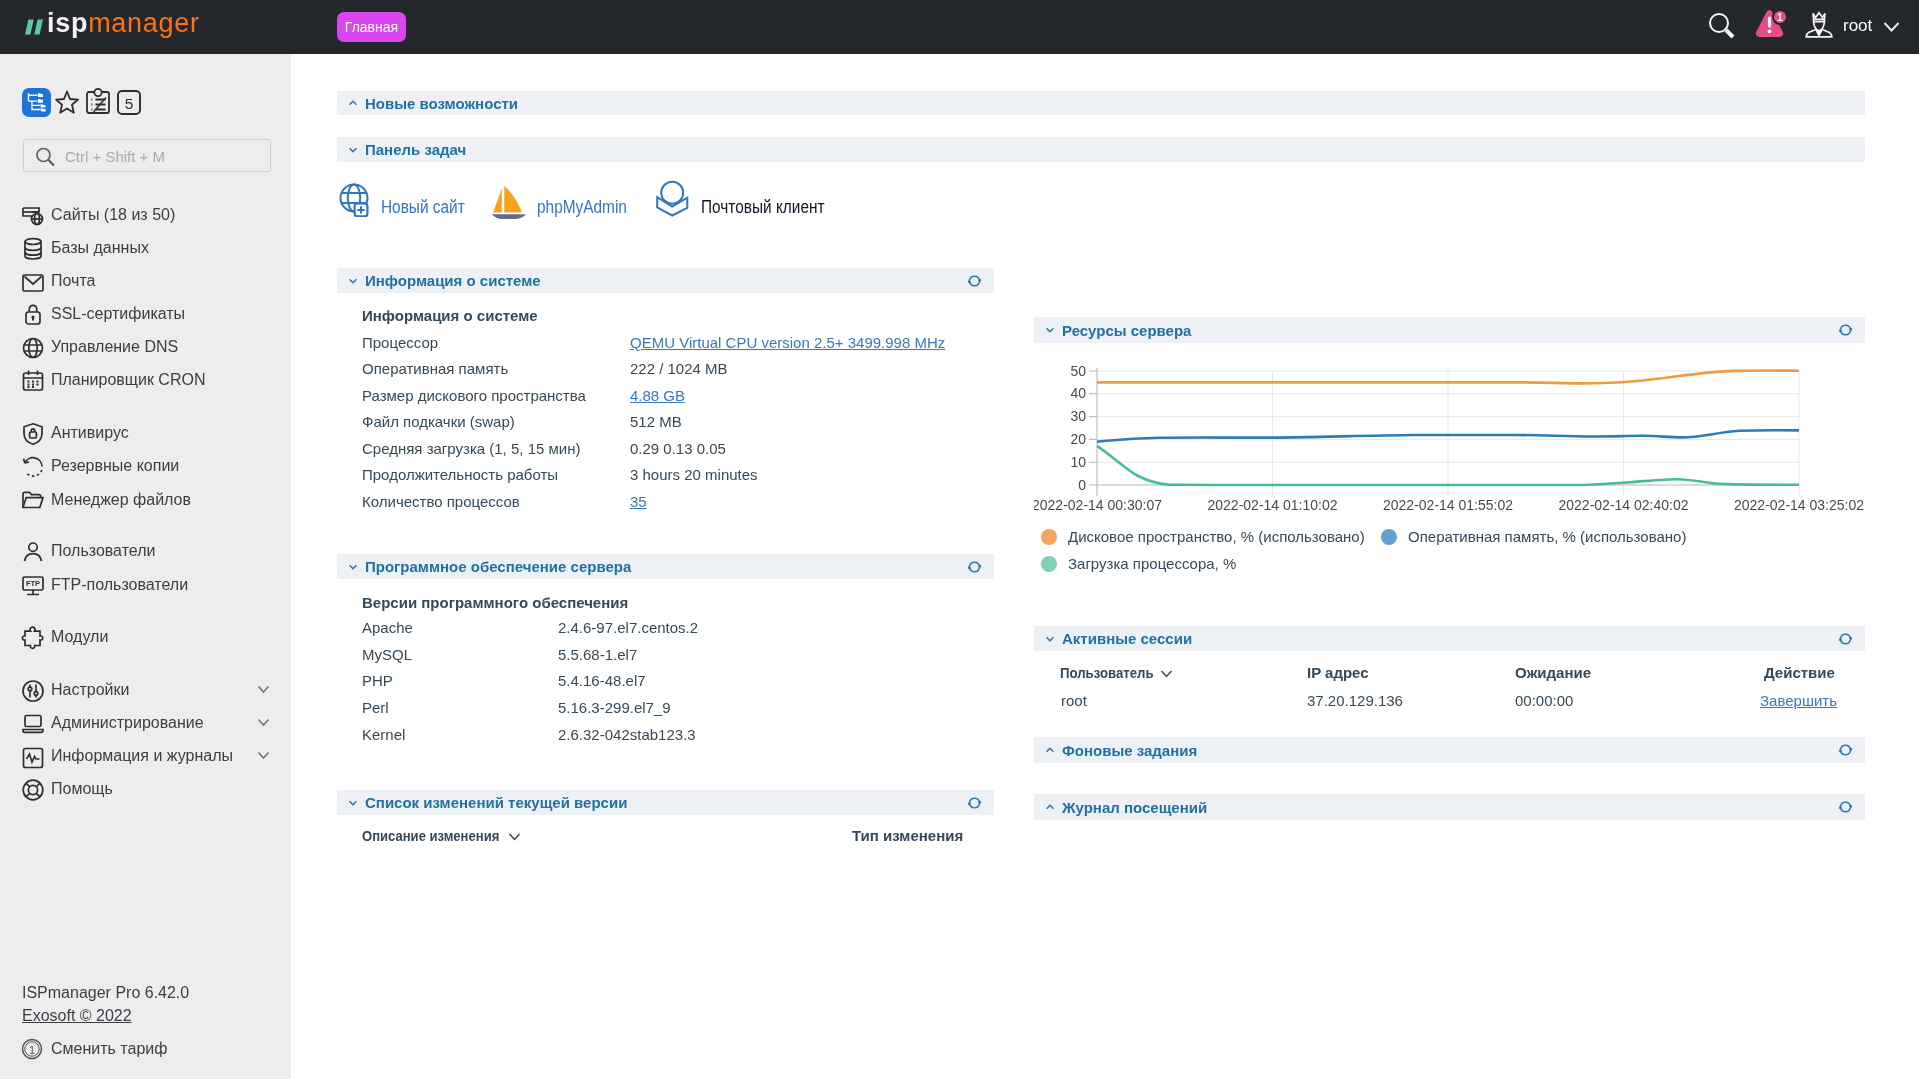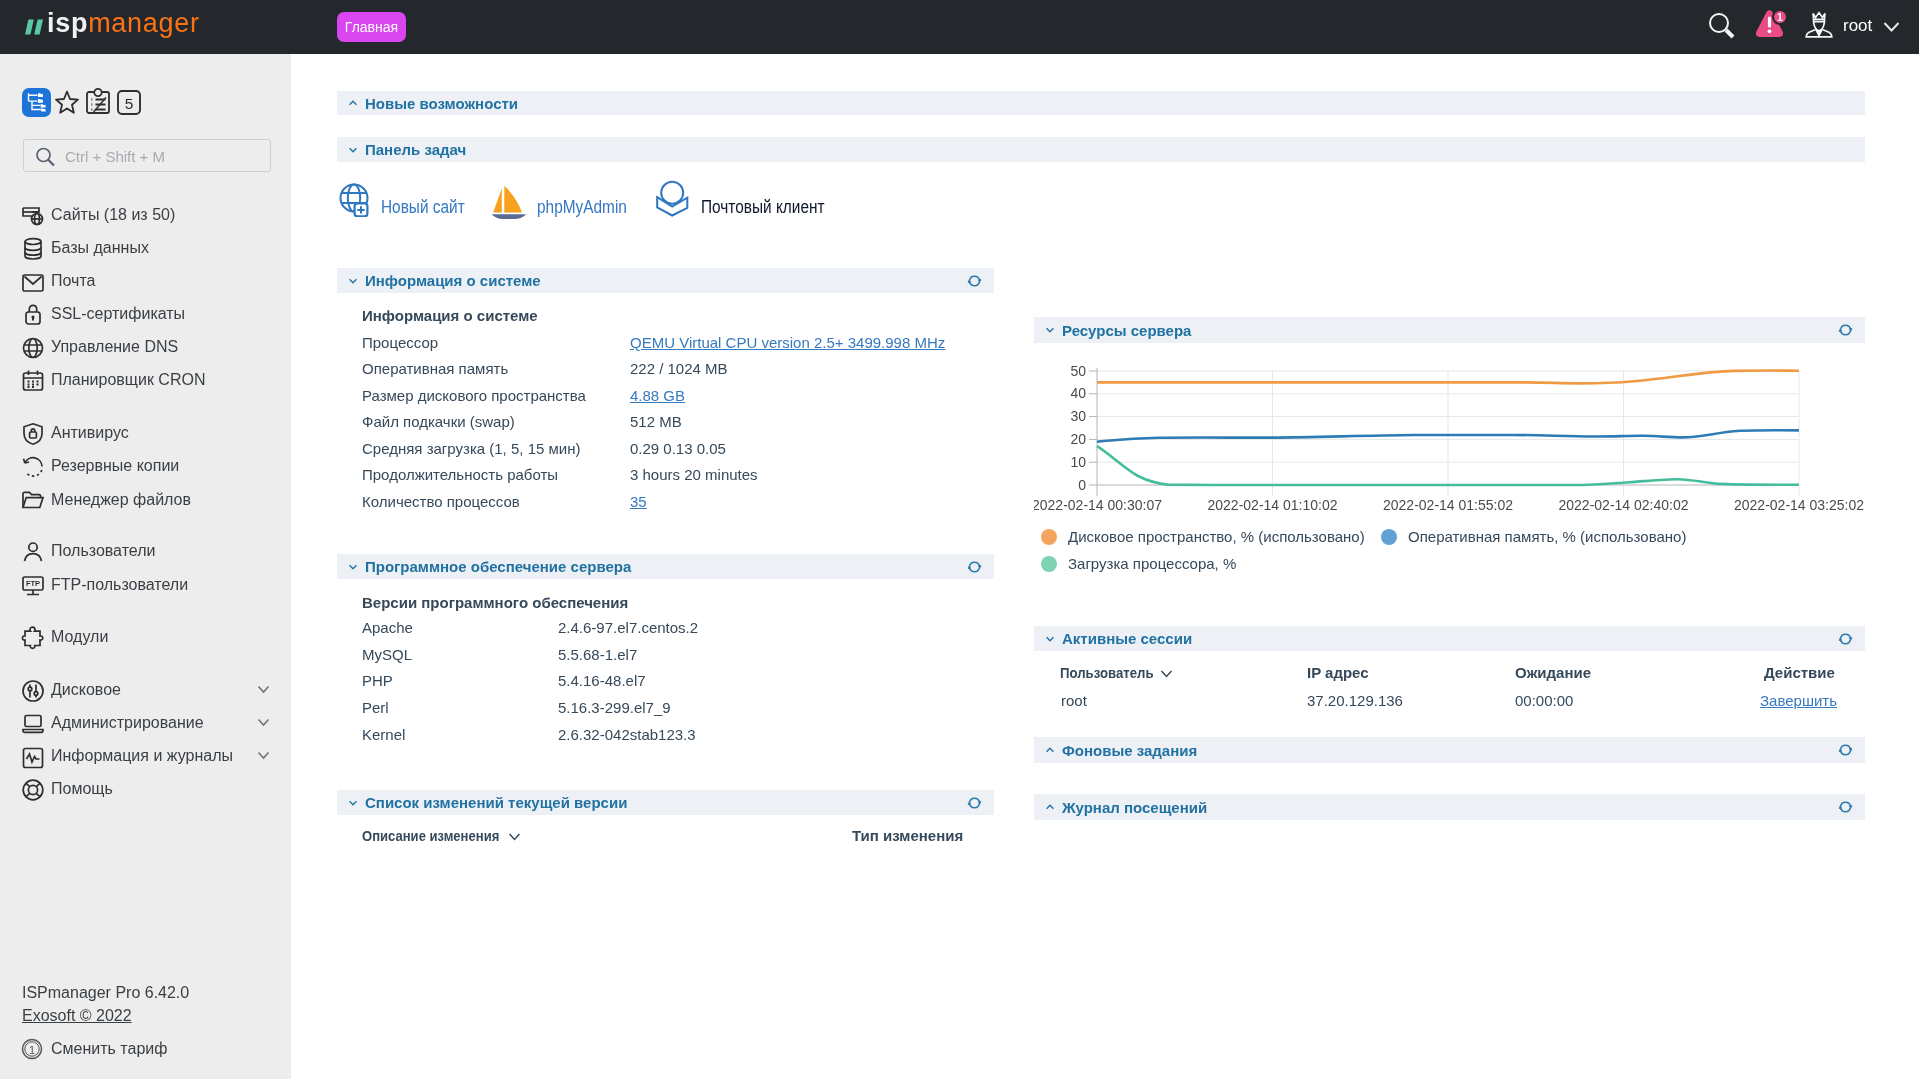--- a/index.html
+++ b/index.html
@@ -170,21 +170,21 @@
 <svg class="micon" style="top:626px" width="24" height="24" viewBox="0 0 24 24" fill="none" stroke="#2e2e2e" stroke-width="1.7">
   <path d="M9 3.5 C9 2.1 10.3 1.2 11.5 1.2 C12.9 1.2 14 2.3 14 3.7 C14 4.3 13.8 4.8 13.5 5.2 H19 V10 C19 10 21.8 9.4 21.8 12 C21.8 14.6 19 14 19 14 V19.5 H13.7 C13.7 19.5 14.6 22.3 11.6 22.3 C8.6 22.3 9.4 19.5 9.4 19.5 H4 V14 C4 14 1.4 14.7 1.4 12 C1.4 9.4 4 10 4 10 V5.2 H9.5 C9.2 4.8 9 4.1 9 3.5 Z"></path>
 </svg>
 <div class="mitem" style="top:628px">Модули</div>
 <svg class="micon" style="top:679px" width="24" height="24" viewBox="0 0 24 24" fill="none" stroke="#2e2e2e" stroke-width="1.7">
   <circle cx="12" cy="12" r="10"></circle>
   <path d="M9 5.5 V18.5 M15 5.5 V18.5"></path>
   <circle cx="9" cy="10" r="1.8" fill="#ededed"></circle>
         <circle cx="15" cy="14.5" r="1.8" fill="#ededed"></circle>
 </svg>
-<div class="mitem" style="top:681px">Дисковое</div>
+<div class="mitem" style="top:681px">Настройки</div>
 <svg class="mchev" style="top:685px" width="13" height="9" viewBox="0 0 13 9" fill="none" stroke="#6f7478" stroke-width="1.6">
         <path d="M1.5 1.5 L6.5 7 L11.5 1.5"></path>
       </svg>
 <svg class="micon" style="top:713px" width="24" height="22" viewBox="0 0 24 22" fill="none" stroke="#2e2e2e" stroke-width="1.7">
   <rect x="4" y="2.5" width="16" height="11" rx="1.4"></rect>
   <path d="M2 16.5 h20 V17.5 C22 18.6 21.2 19.3 20 19.3 H4 C2.8 19.3 2 18.6 2 17.5 Z"></path>
 </svg>
 <div class="mitem" style="top:714px">Администрирование</div>
 <svg class="mchev" style="top:718px" width="13" height="9" viewBox="0 0 13 9" fill="none" stroke="#6f7478" stroke-width="1.6">
         <path d="M1.5 1.5 L6.5 7 L11.5 1.5"></path>

